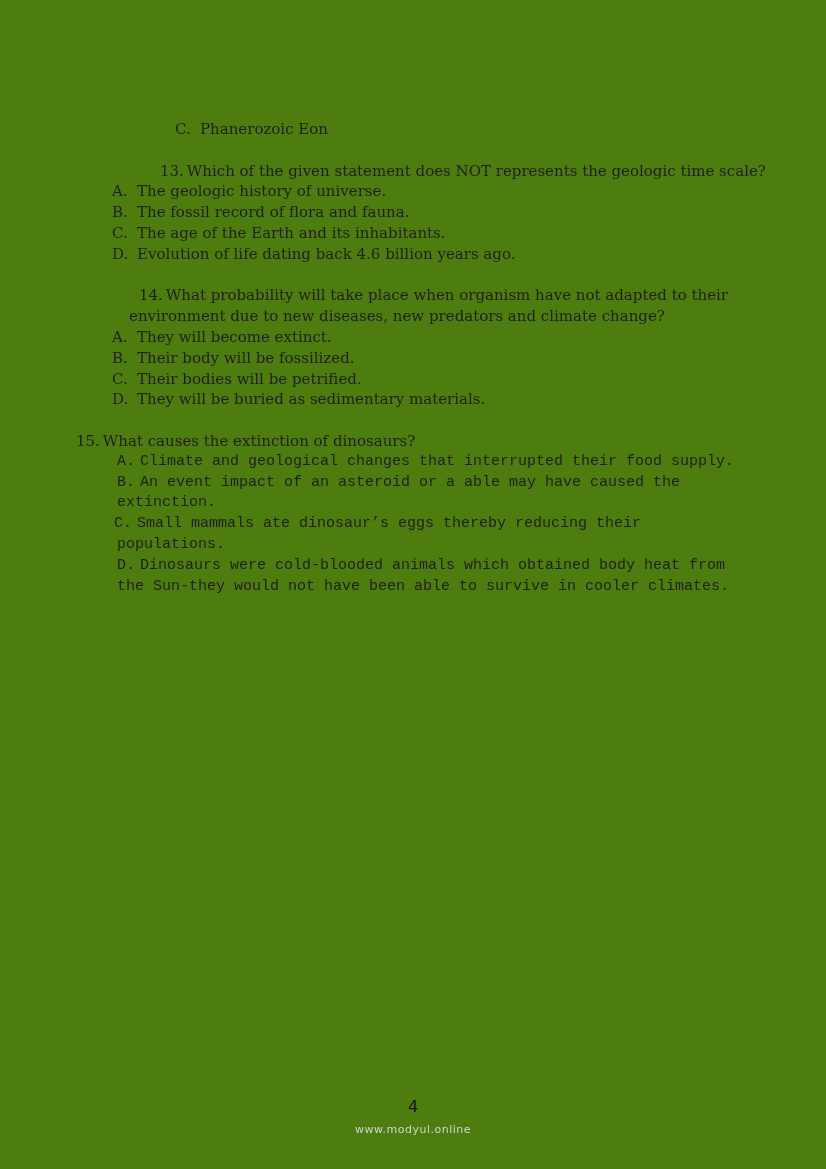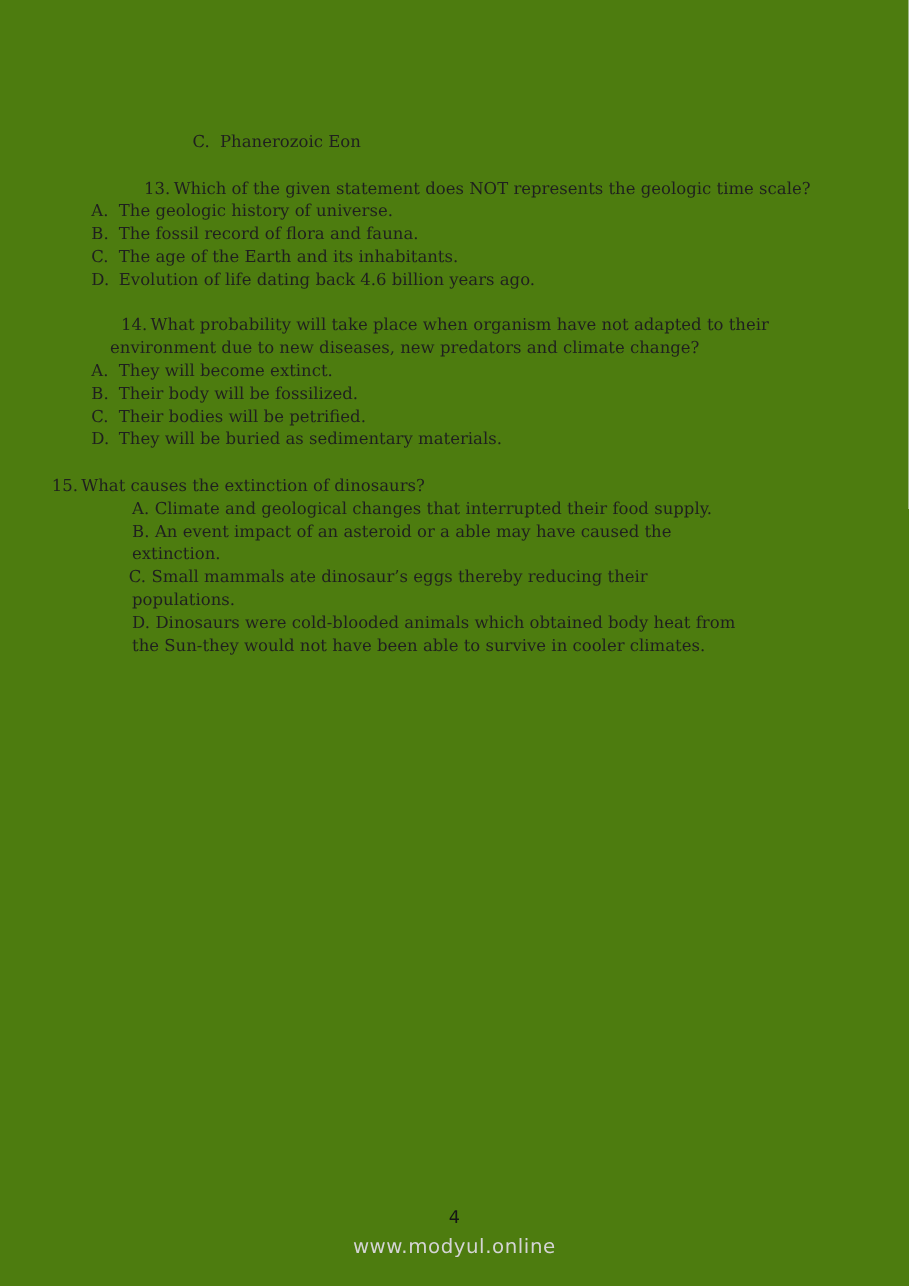--- a/index.html
+++ b/index.html
@@ -17,31 +17,31 @@
     position: absolute;
     top: 119px;
     left: 0;
     right: 0;
   }
   .line {
     font-size: 15px;
     line-height: 20.8px;
     white-space: nowrap;
   }
-  .block + .block { margin-top: 20.8px; } 
+  .block + .block { margin-top: 20.8px; padding-left: 29px; } 
 
   
   .cont-opts .line   { margin-left: 175px; }
   .q13-line          { margin-left: 131px; }
   .q13-opts .line,
   .q14-opts .line    { margin-left: 83px; }
   .q14-l1            { margin-left: 110px; }
   .q14-l2            { margin-left: 100px; }
   .q15-line          { margin-left: 47px; }
-  .q15-opt           { margin-left: 120px; }
+  .q15-opt           { margin-left: 88px; font-family: Liberation Mono, monospace; }
   .q15-opt .shift-l  { margin-left: -3px; } 
 
   .opt-label {       
     display: inline-block;
     width: 25px;
   }
   .q-num    { margin-right: 3px; }
   .q15-label{ margin-right: 5px; }
 
   .page-number {
@@ -54,21 +54,21 @@
     font-size: 16px;
     color: #161616;
   }
   .watermark {
     position: absolute;
     top: 1123px;
     left: 0;
     width: 100%;
     text-align: center;
     font-family: "DejaVu Sans", sans-serif;
-    font-size: 18px;
+    font-size: 11px;
     letter-spacing: 0.5px;
     color: #d4d4d4;
   }
 </style>
 </head>
 <body>
 
 <div class="page">
   <div class="content">
 

